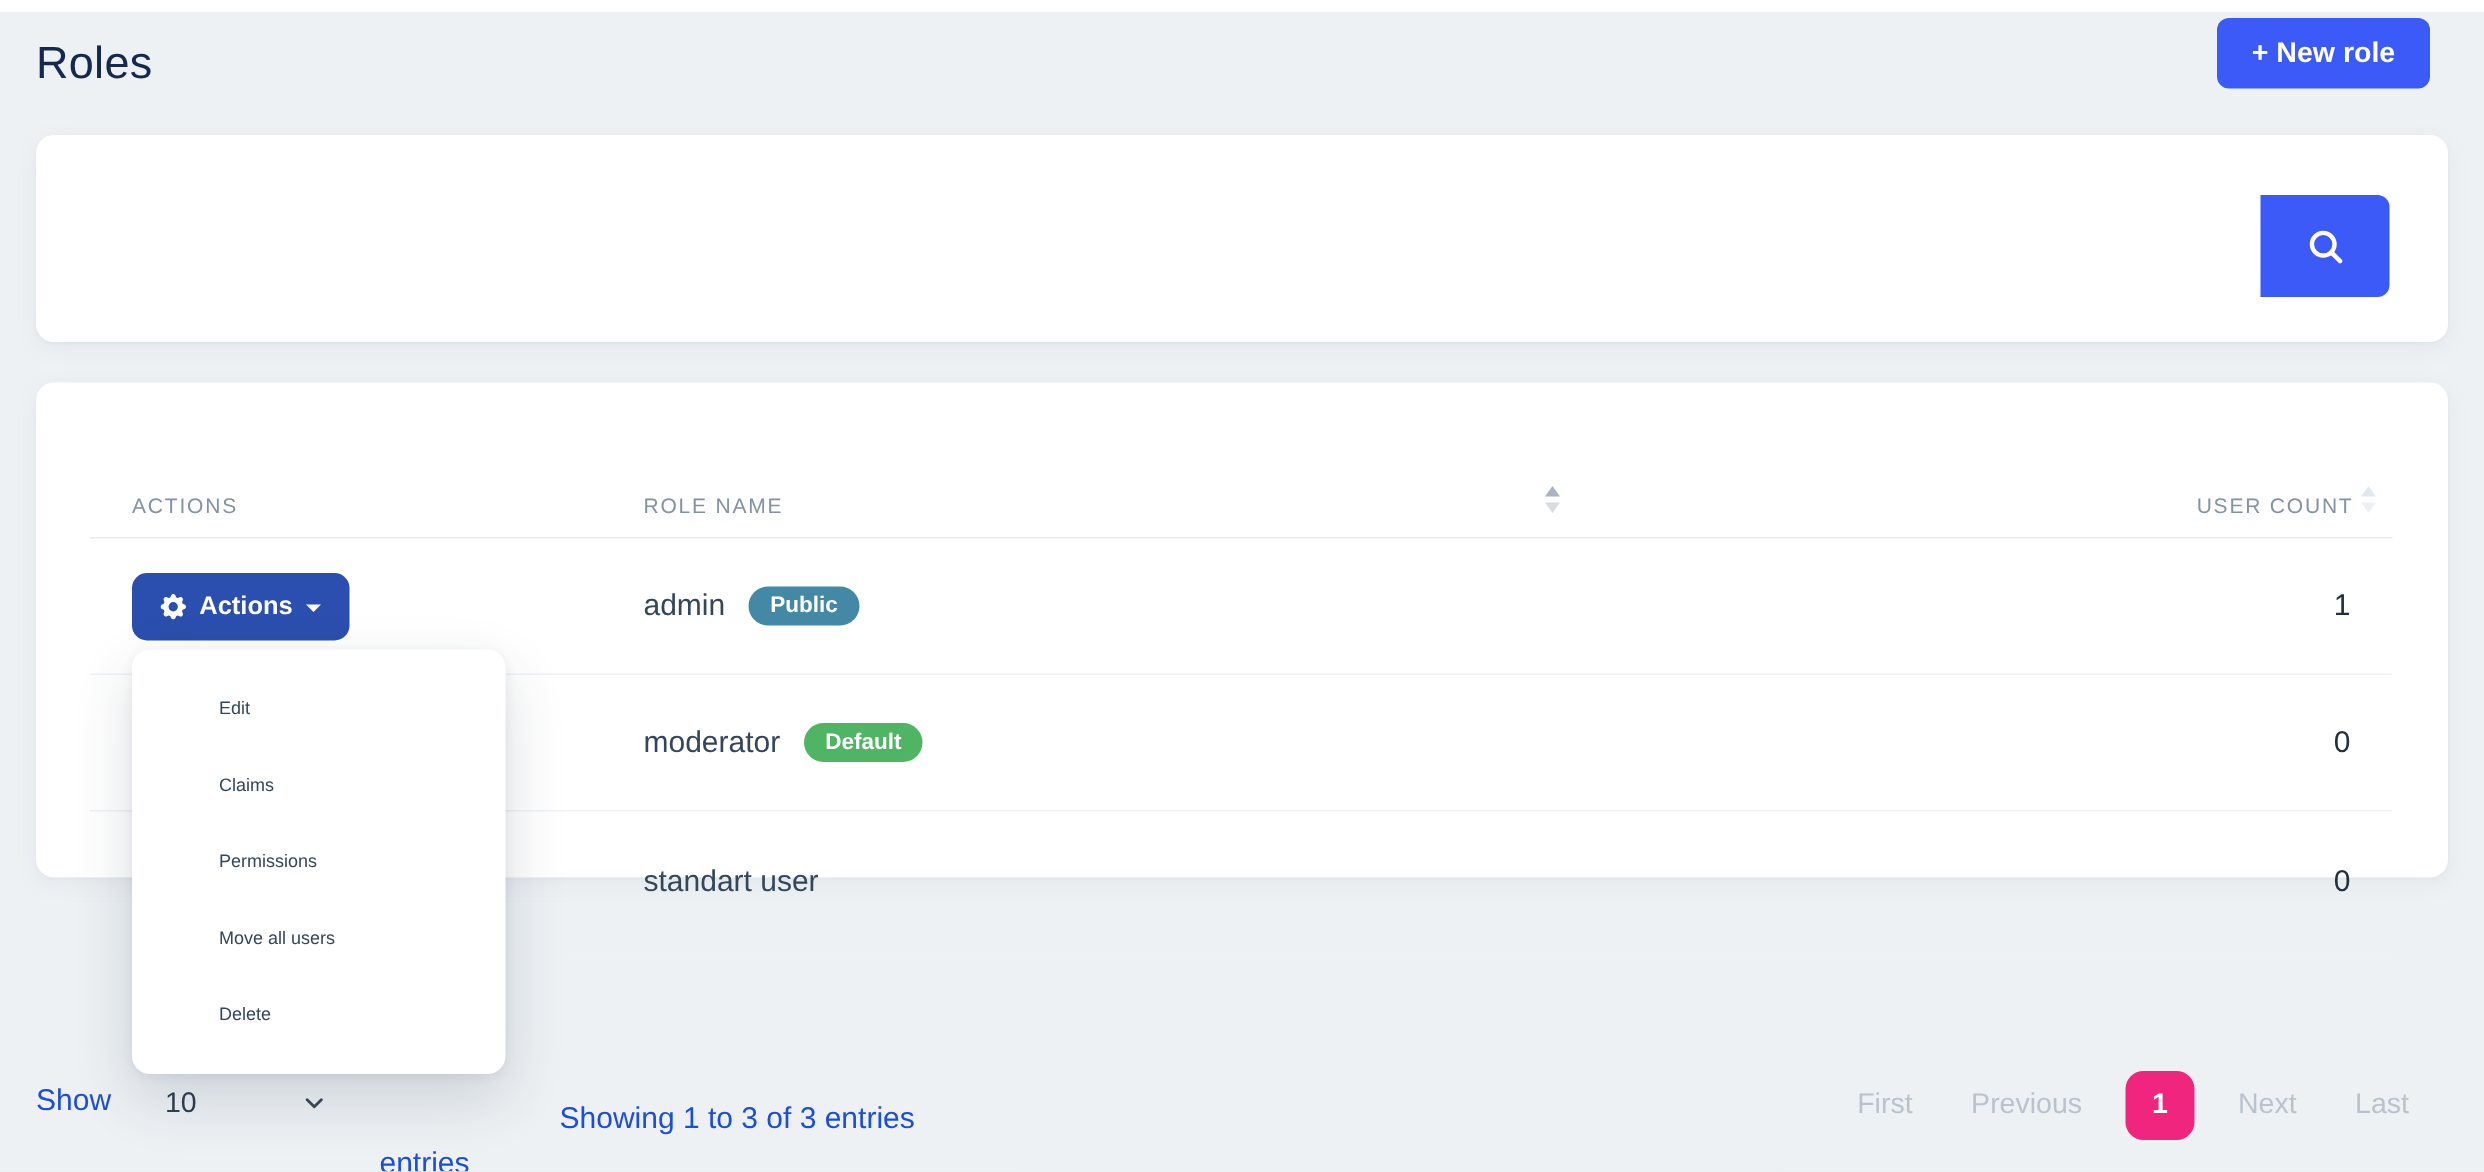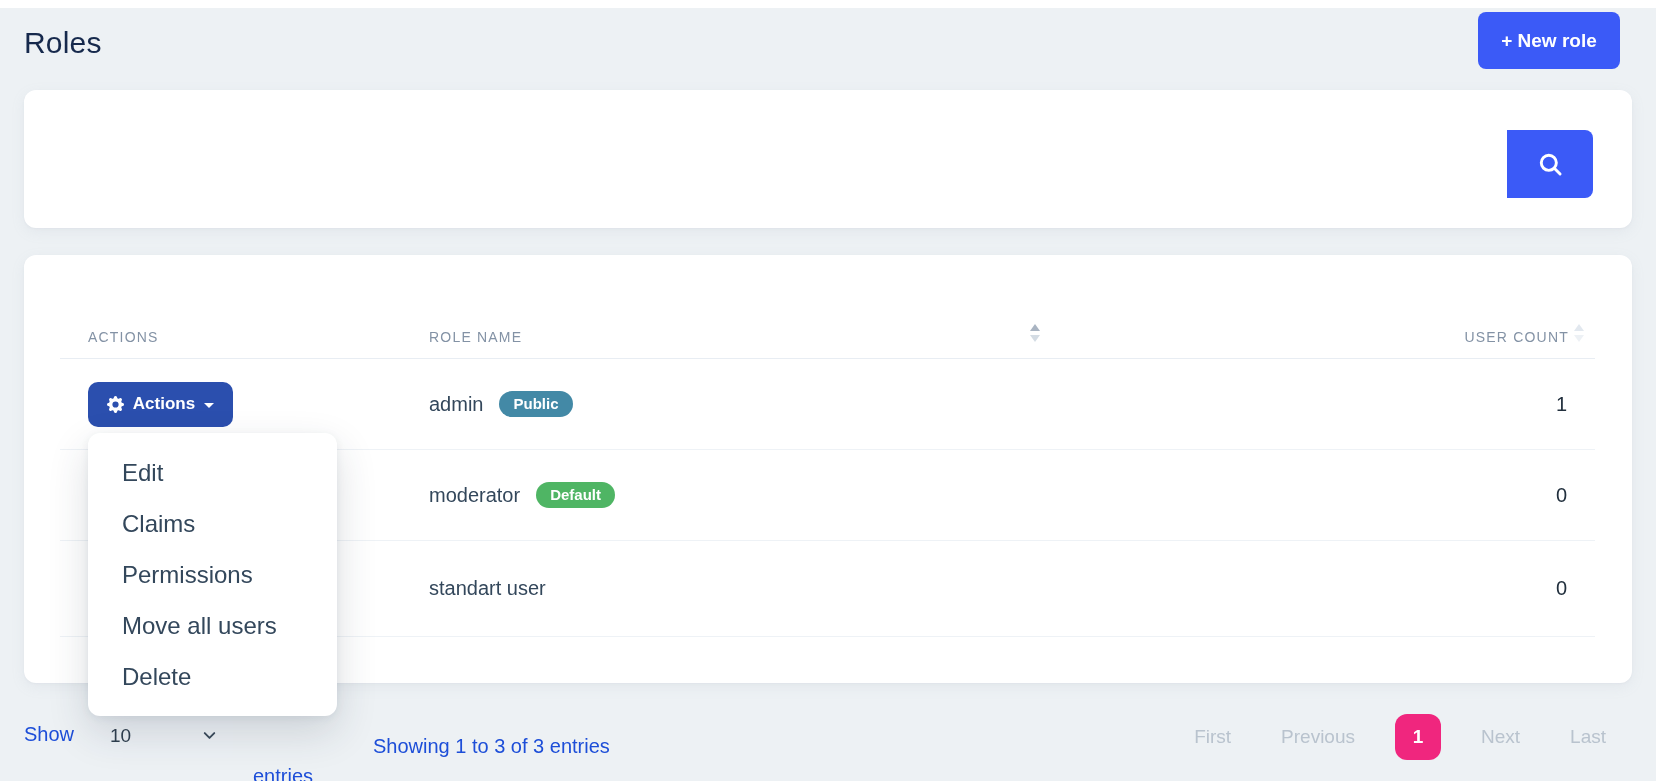--- a/index.html
+++ b/index.html
@@ -10,21 +10,21 @@
     font-family:"Liberation Sans", sans-serif;
   }
   .top-strip { position:absolute; left:0; top:0; width:100%; height:8px; background:#ffffff; }
 
   
   .page-title {
     position:absolute; left:24px; top:26px;
     font-size:30px; font-weight:500; color:var(--heading-navy,#16294c); letter-spacing:.2px;
   }
   .new-role-btn {
-    position:absolute; left:1478px; top:12px; width:142px; height:57px;
+    position:absolute; left:1478px; top:12px; width:142px; height:47px;
     background:var(--accent-blue,#3b5af7); color:#fff; border:none; border-radius:8px;
     font-family:inherit; font-size:19px; font-weight:bold; cursor:pointer;
   }
 
   
   .search-card {
     position:absolute; left:24px; top:90px; width:1608px; height:138px;
     background:#fff; border-radius:12px;
     box-shadow:0 4px 14px rgba(146,158,173,.10), 0 1px 2px rgba(146,158,173,.08);
   }
@@ -35,21 +35,21 @@
   }
   .search-input::placeholder { color:#87909c; opacity:1; }
   .search-btn {
     position:absolute; left:1483px; top:40px; width:86px; height:68px;
     background:var(--accent-blue,#3b5af7); border:none; border-radius:0 8px 8px 0;
     display:flex; align-items:center; justify-content:center; cursor:pointer;
   }
 
   
   .table-card {
-    position:absolute; left:24px; top:255px; width:1608px; height:428px;
+    position:absolute; left:24px; top:255px; width:1608px; height:330px;
     background:#fff; border-radius:12px;
     box-shadow:0 4px 14px rgba(146,158,173,.10), 0 1px 2px rgba(146,158,173,.08);
     padding-left:12px;
   }
   .thead {
     position:absolute; left:36px; top:66px; width:1535px; height:38px;
     border-bottom:1px solid #e8edf3;
     color:var(--muted-gray,#8392a5); font-size:14px; letter-spacing:1.2px;
   }
   .th-actions { position:absolute; left:28px; top:8px; }
@@ -84,37 +84,37 @@
   .caret-down { width:0; height:0; border-left:5px solid transparent; border-right:5px solid transparent; border-top:5px solid #fff; margin-top:2px; }
 
   
   .dropdown {
     position:absolute; left:88px; top:433px; width:249px; z-index:10;
     background:#fff; border-radius:12px; padding:14px 0;
     box-shadow:0 16px 40px rgba(35,50,70,.16), 0 2px 8px rgba(35,50,70,.07);
   }
   .dropdown-item {
     height:51px; line-height:51px; padding-left:34px;
-    font-size:24px; color:var(--body-slate,#33475b); cursor:pointer;
+    font-size:12px; color:var(--body-slate,#33475b); cursor:pointer;margin-left:24px;
   }
 
   
   .footer-label { position:absolute; font-size:20px; color:#1d4ed8; }
   .show-label { left:24px; top:723px; }
   .entries-label { left:253px; top:723px;margin-top:42px; }
   .summary-label { left:362px; top:735px;margin-left:11px; }
   .page-size-select {
     position:absolute; left:90px; top:713px; width:143px; height:45px;
     background:#edf1f5; border-radius:8px; cursor:pointer;
     display:flex; align-items:center; padding:0 14px 0 20px; font-size:19px; color:#2f3e4e;gap:48px;
   }
   .page-size-select .chev { margin-left:auto; display:flex; }
   .pagination {
     position:absolute; right:40px; top:713px; height:47px;
-    display:flex; align-items:center; gap:30px;
+    display:flex; align-items:center; gap:19px;
   }
   .pg-link { padding:0 10px; font-size:19px; color:var(--disabled-gray,#b9c3ce); cursor:pointer; }
   .pg-current {
     width:46px; height:46px; border-radius:12px; background:var(--active-page-pink,#f0267e);
     color:#fff; font-size:19px; font-weight:bold; display:flex; align-items:center; justify-content:center; cursor:pointer;
   }
 </style>
 </head>
 <body>
 

